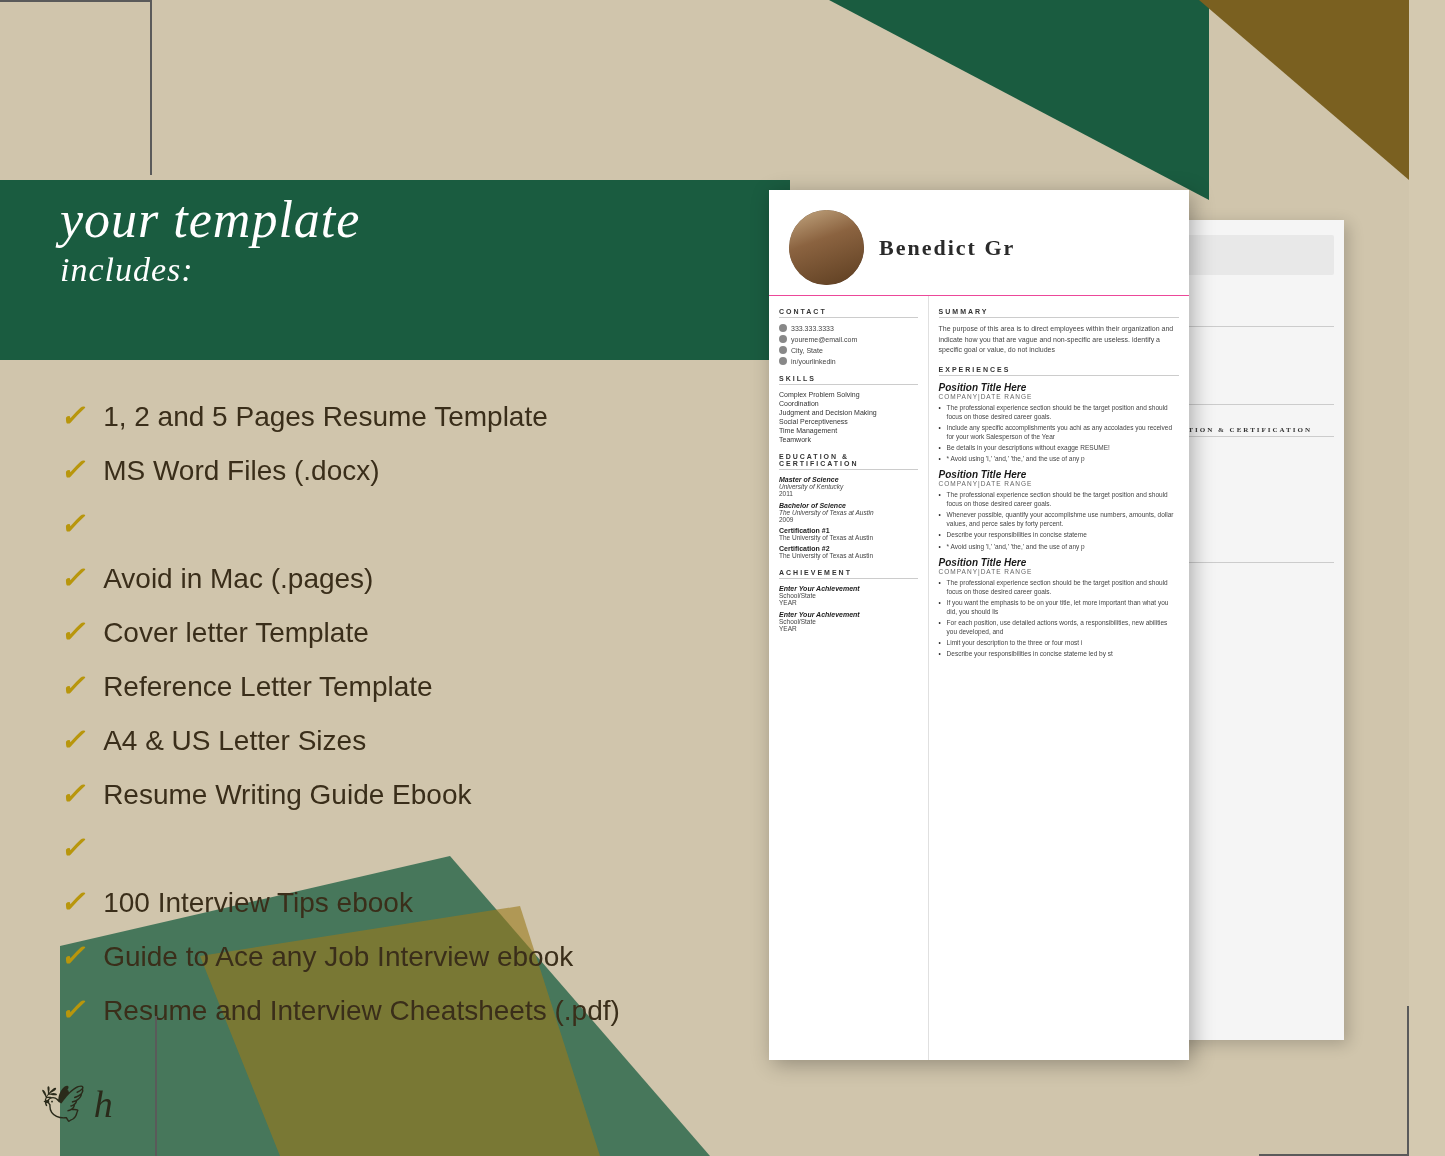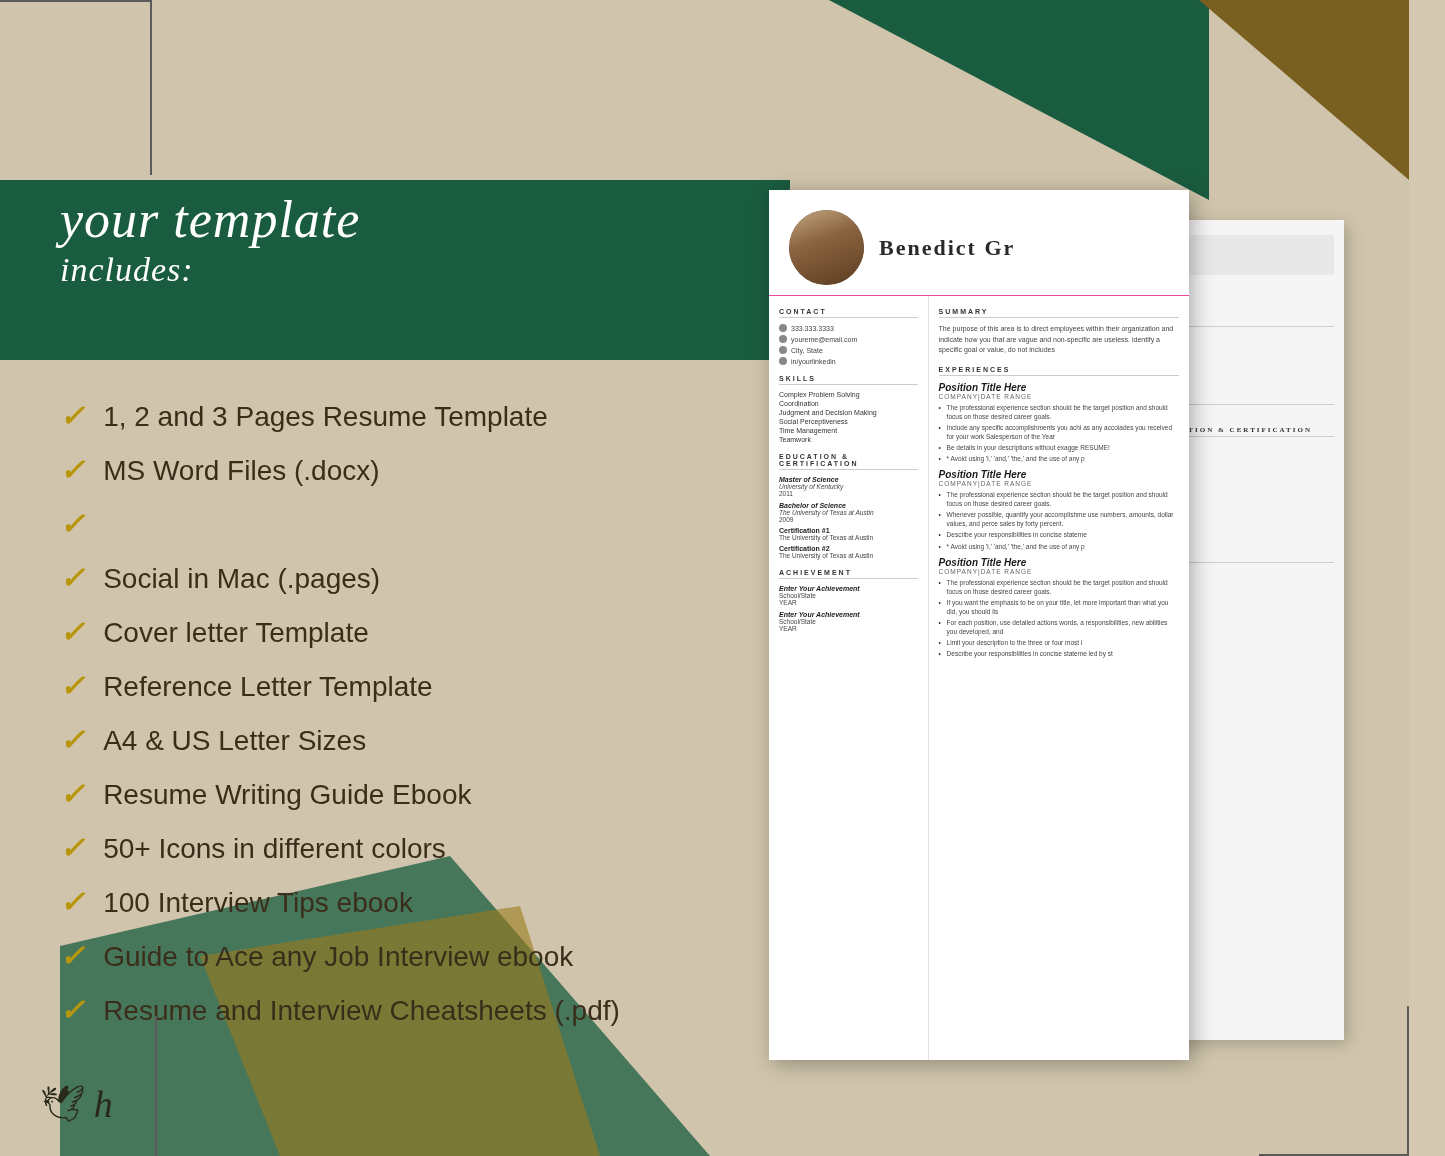--- a/index.html
+++ b/index.html
@@ -476,52 +476,51 @@
   <div class="bottom-gold-shape"></div>
 
   <div class="header-text">
     <div class="line1">your template</div>
     <div class="line2">includes:</div>
   </div>
 
   <ul class="checklist">
     <li>
       <span class="checkmark">✓</span>
-      <span>1, 2 and 3 Pages Resume Template</span>
+      <span>1, 2 and 5 Pages Resume Template</span>
     </li>
     <li>
       <span class="checkmark">✓</span>
       <span>MS Word Files (.docx)</span>
     </li>
     <li>
       <span class="checkmark">✓</span>
     </li>
     <li>
       <span class="checkmark">✓</span>
-      <span>Social in Mac (.pages)</span>
+      <span>Avoid in Mac (.pages)</span>
     </li>
     <li>
       <span class="checkmark">✓</span>
       <span>Cover letter Template</span>
     </li>
     <li>
       <span class="checkmark">✓</span>
       <span>Reference Letter Template</span>
     </li>
     <li>
       <span class="checkmark">✓</span>
       <span>A4 &amp; US Letter Sizes</span>
     </li>
     <li>
       <span class="checkmark">✓</span>
       <span>Resume Writing Guide Ebook</span>
     </li>
     <li>
       <span class="checkmark">✓</span>
-      <span>50+ Icons in different colors</span>
     </li>
     <li>
       <span class="checkmark">✓</span>
       <span>100 Interview Tips ebook</span>
     </li>
     <li>
       <span class="checkmark">✓</span>
       <span>Guide to Ace any Job Interview ebook</span>
     </li>
     <li>

